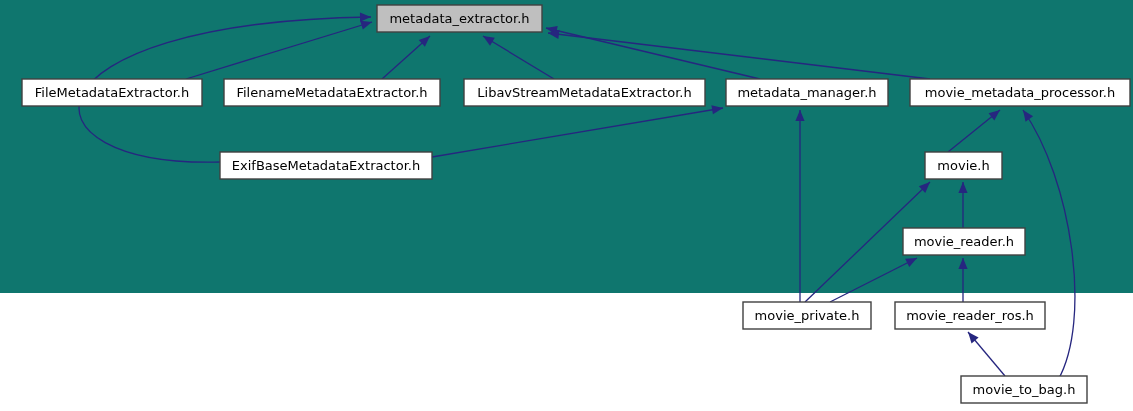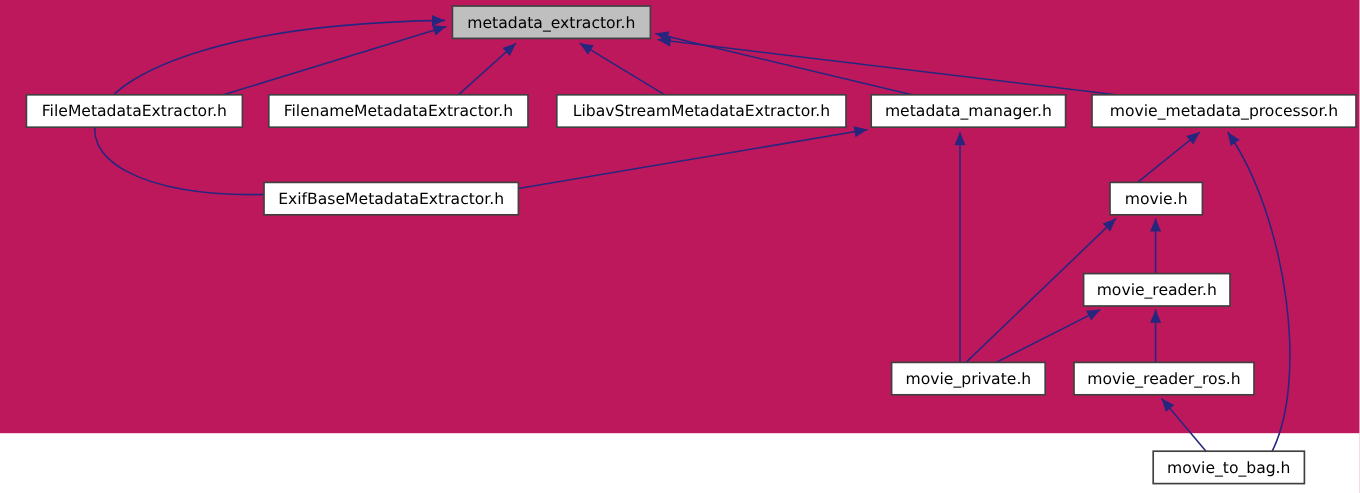--- a/index.html
+++ b/index.html
@@ -9,22 +9,22 @@
   }
   body {
     width: 1133px;
     height: 411px;
     font-family: "DejaVu Sans", "Liberation Sans", sans-serif;
     overflow: hidden;
   }
   #graph-root {
     position: relative;
     width: 1133px;
-    height: 361px;
-    background: #be185d;
+    height: 293px;
+    background: #0f766e;
   }
   #graph-svg {
     position: absolute;
     left: 0;
     top: 0;
     width: 1133px;
     height: 411px;
     display: block;
   }
   .node-rect {

